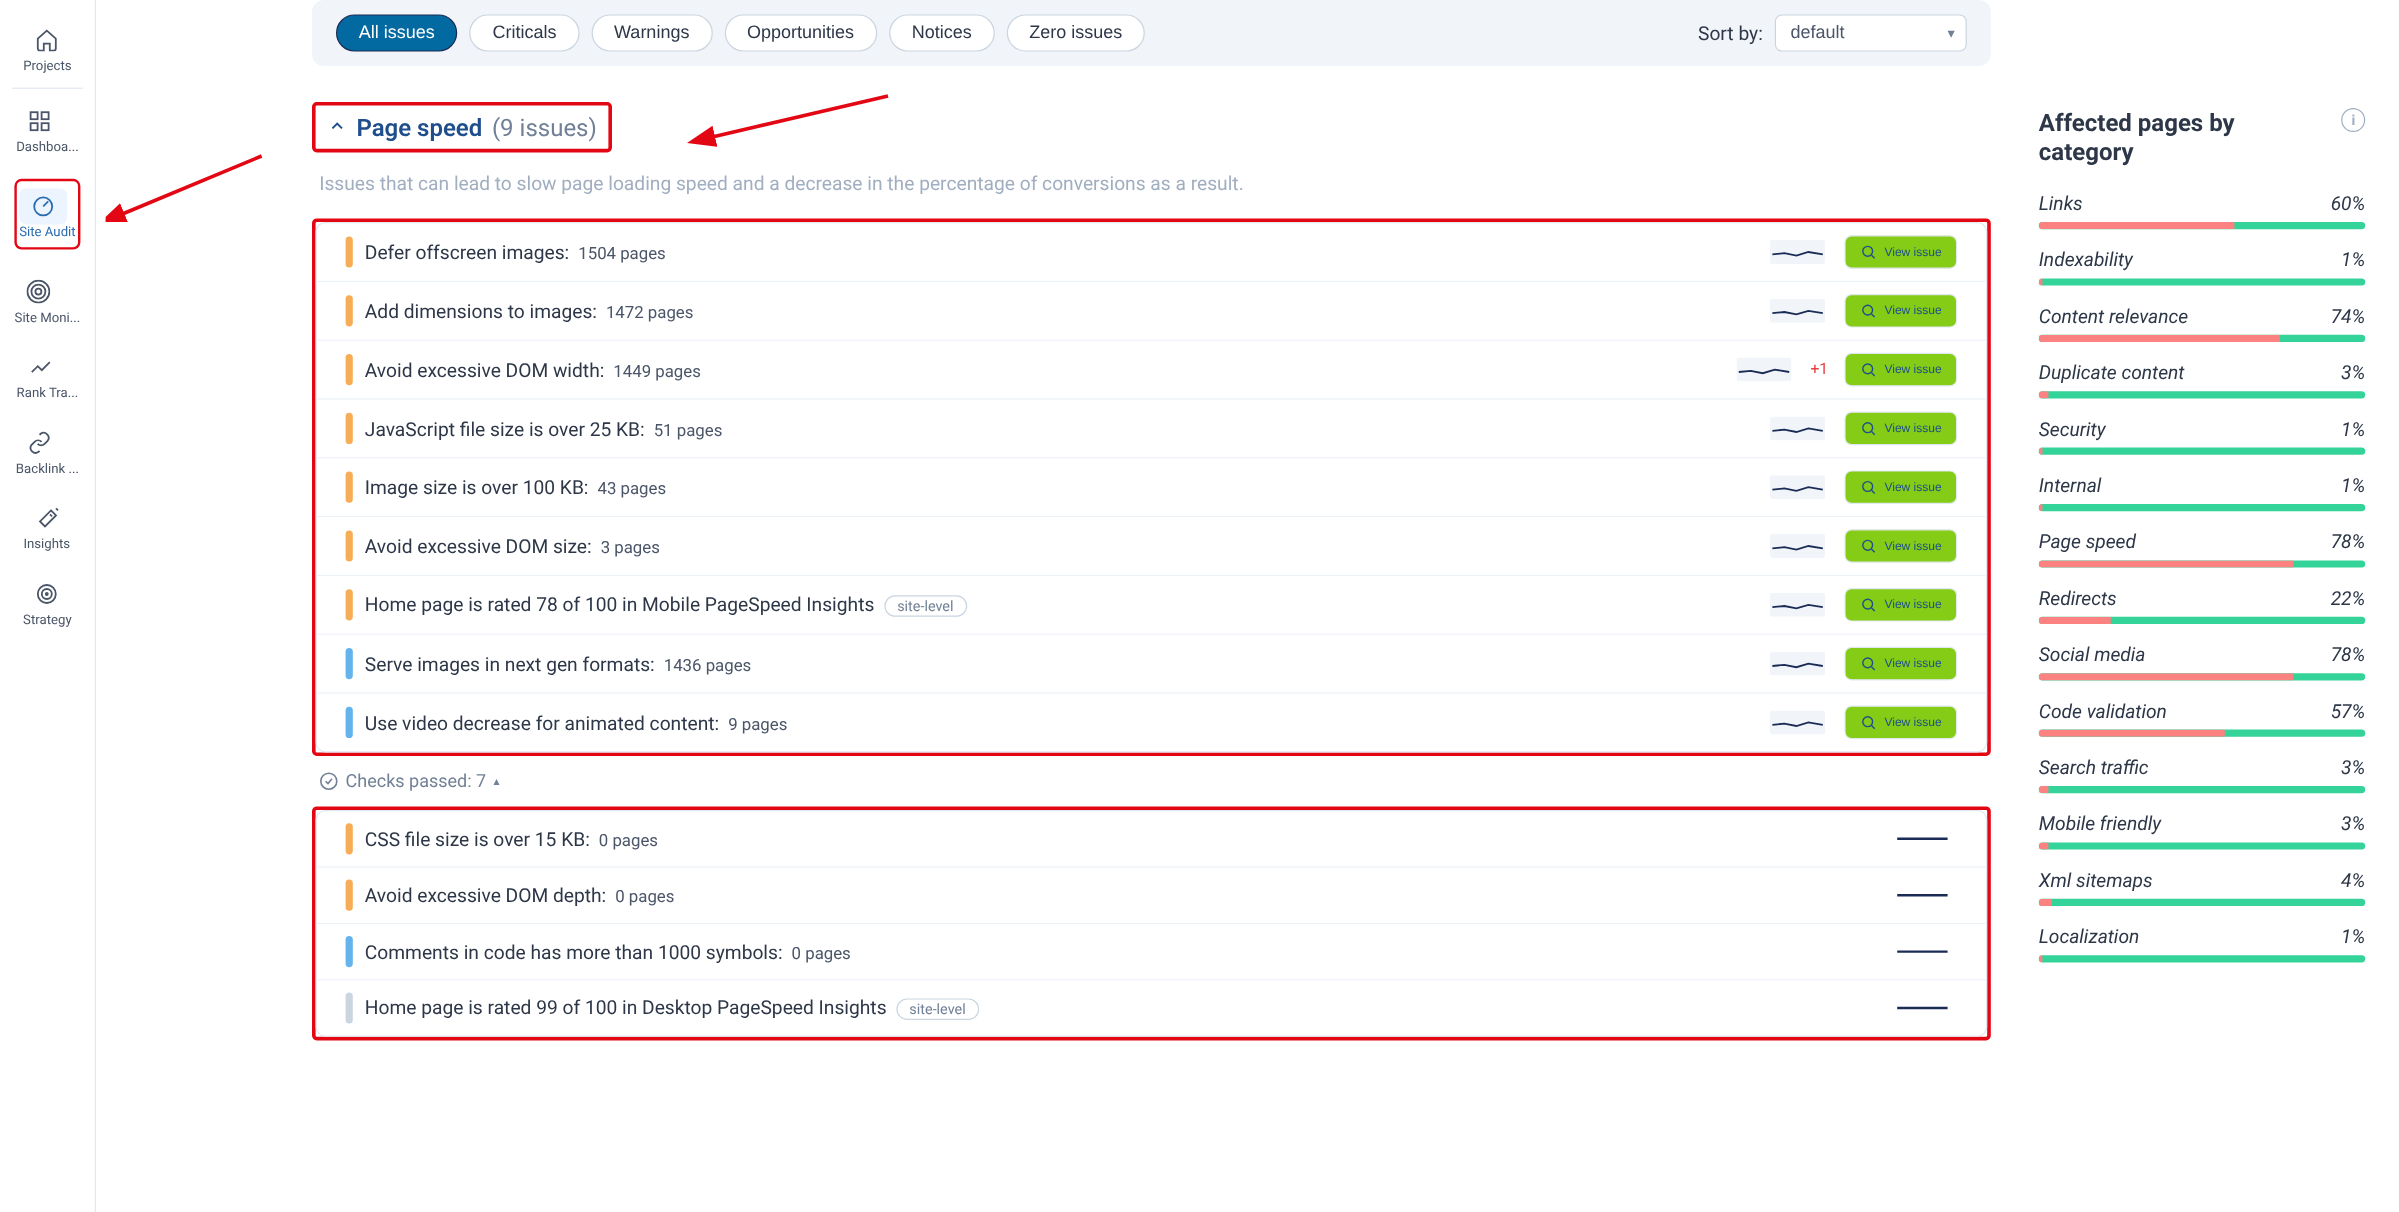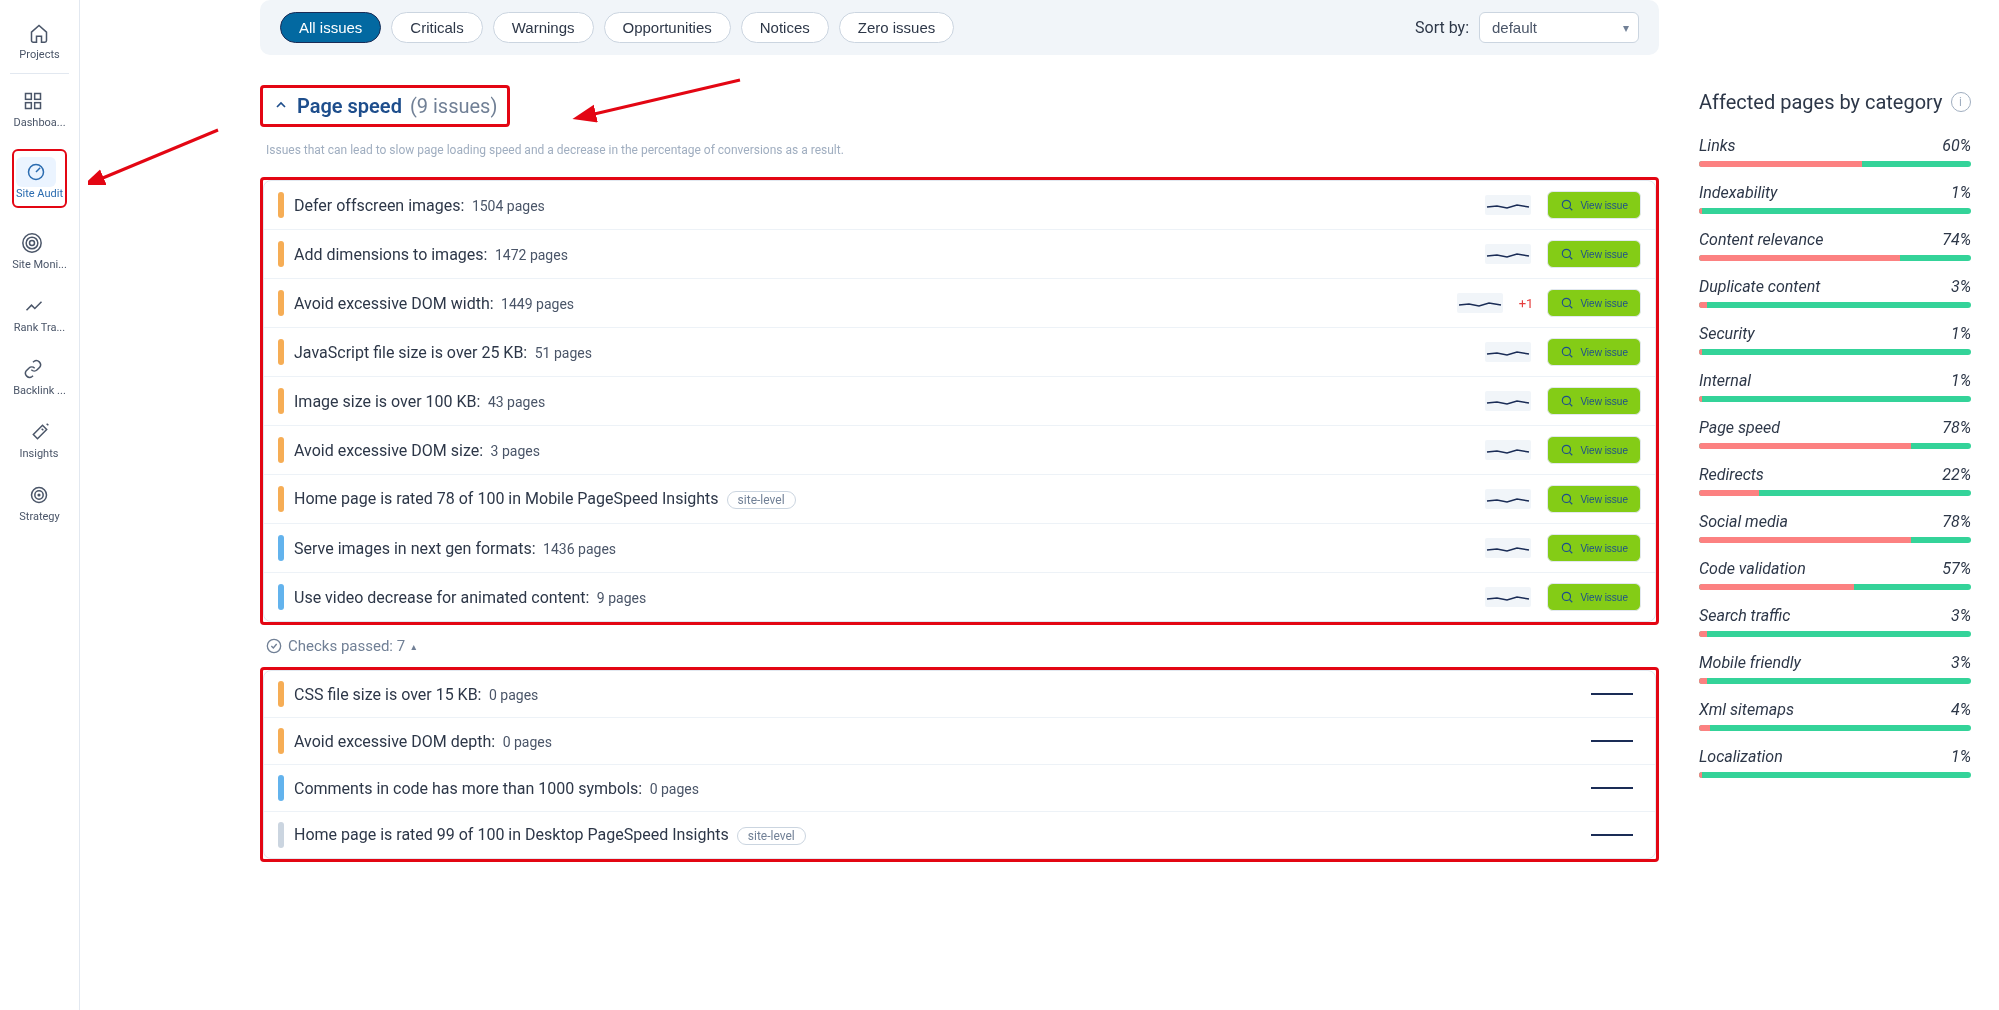--- a/index.html
+++ b/index.html
@@ -105,37 +105,37 @@
   font-weight: 600;
   color: #1e4e8c;
   padding: 6px 10px;
   border: 3px solid #e30613;
   border-radius: 4px;
   width: max-content;
   margin-bottom: 16px;
 }
 .section-header .chev { color:#1e4e8c; }
 .section-header .count { color: #718096; font-weight: 400;}
-.section-desc { color: #a0aec0; font-size: 12px; margin-bottom: 20px; margin-left: 6px;}
+.section-desc { color: #a0aec0; font-size: 16px; margin-bottom: 20px; margin-left: 6px;}
 
 
 .issue-box {
   border: 3px solid #e30613;
   border-radius: 4px;
   margin-bottom: 10px;
 }
 .issue-list {
   border: 1px solid #e2e8f0;
   border-radius: 8px;
   overflow: hidden;
 }
 .issue-row {
   display: flex;
   align-items: center;
-  padding: 10px 14px;
+  padding: 10px 24px;
   border-bottom: 1px solid #edf2f7;
   gap: 10px;
 }
 .issue-row:last-child { border-bottom: none; }
 .sev {
   width: 6px;
   height: 26px;
   border-radius: 3px;
   flex-shrink: 0;
 }
@@ -189,24 +189,23 @@
 }
 
 
 .right-col {
   width: 300px;
   padding-right: 28px;
   padding-top: 90px;
 }
 .right-title {
   font-size: 20px;
-  font-weight: 400;
+  font-weight: 700;
   color: #2d3748;
   display:flex;
-  align-items:center;
   gap:8px;
   margin-bottom: 22px;
 }
 .info-circle {
   width:20px;height:20px;border-radius:50%;
   border:1.5px solid #a0aec0;
   display:inline-flex;align-items:center;justify-content:center;
   font-size:12px;color:#a0aec0;
 }
 .cat-row { margin-bottom: 16px; font-style: italic; }

